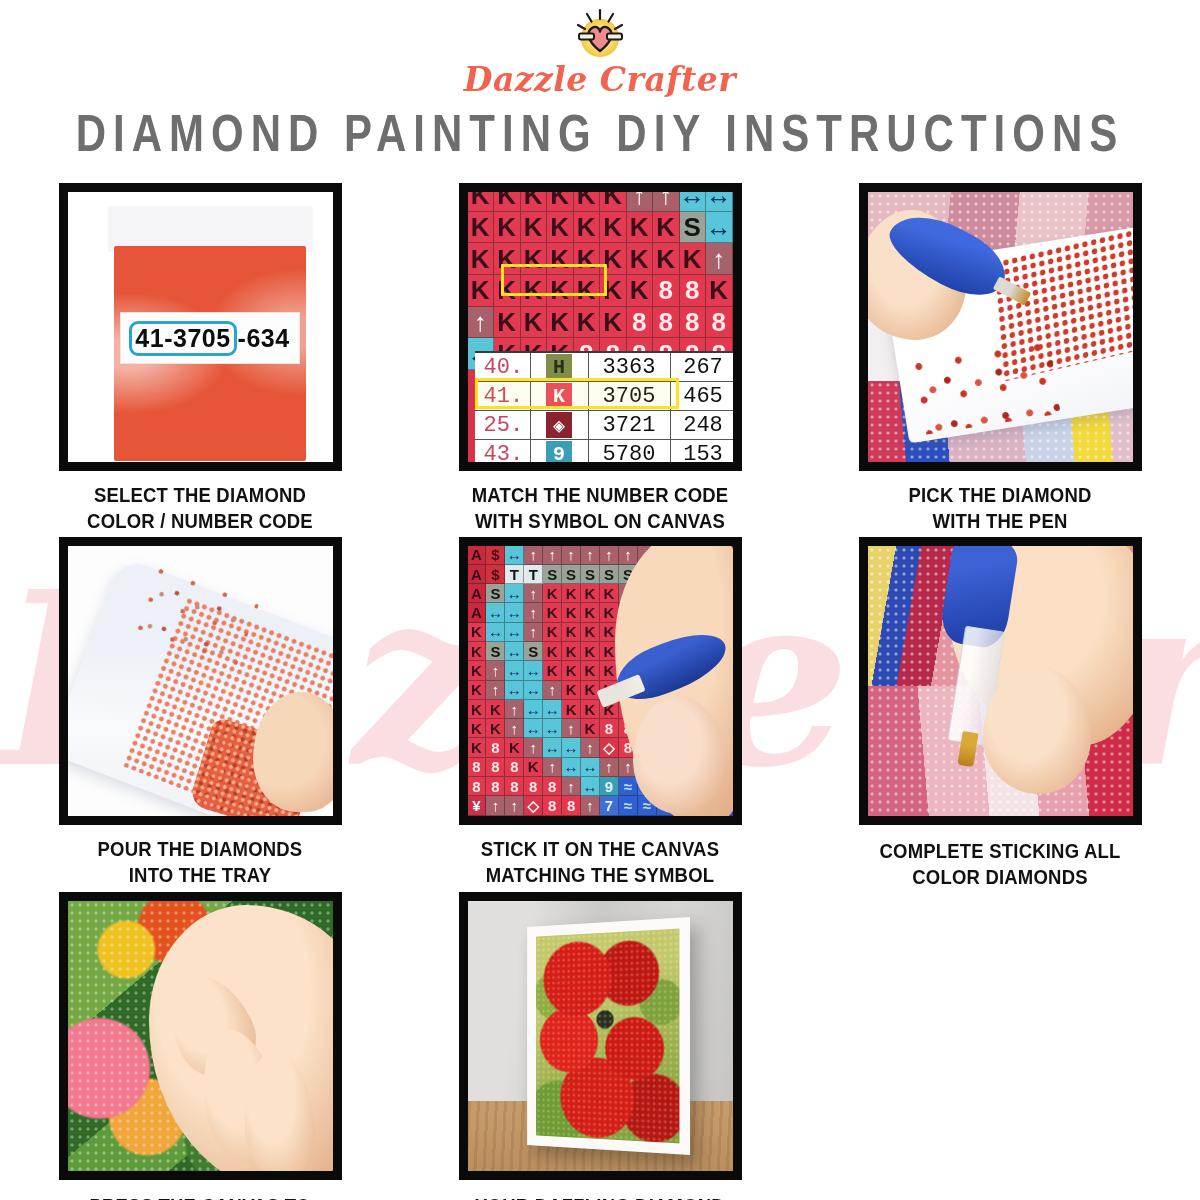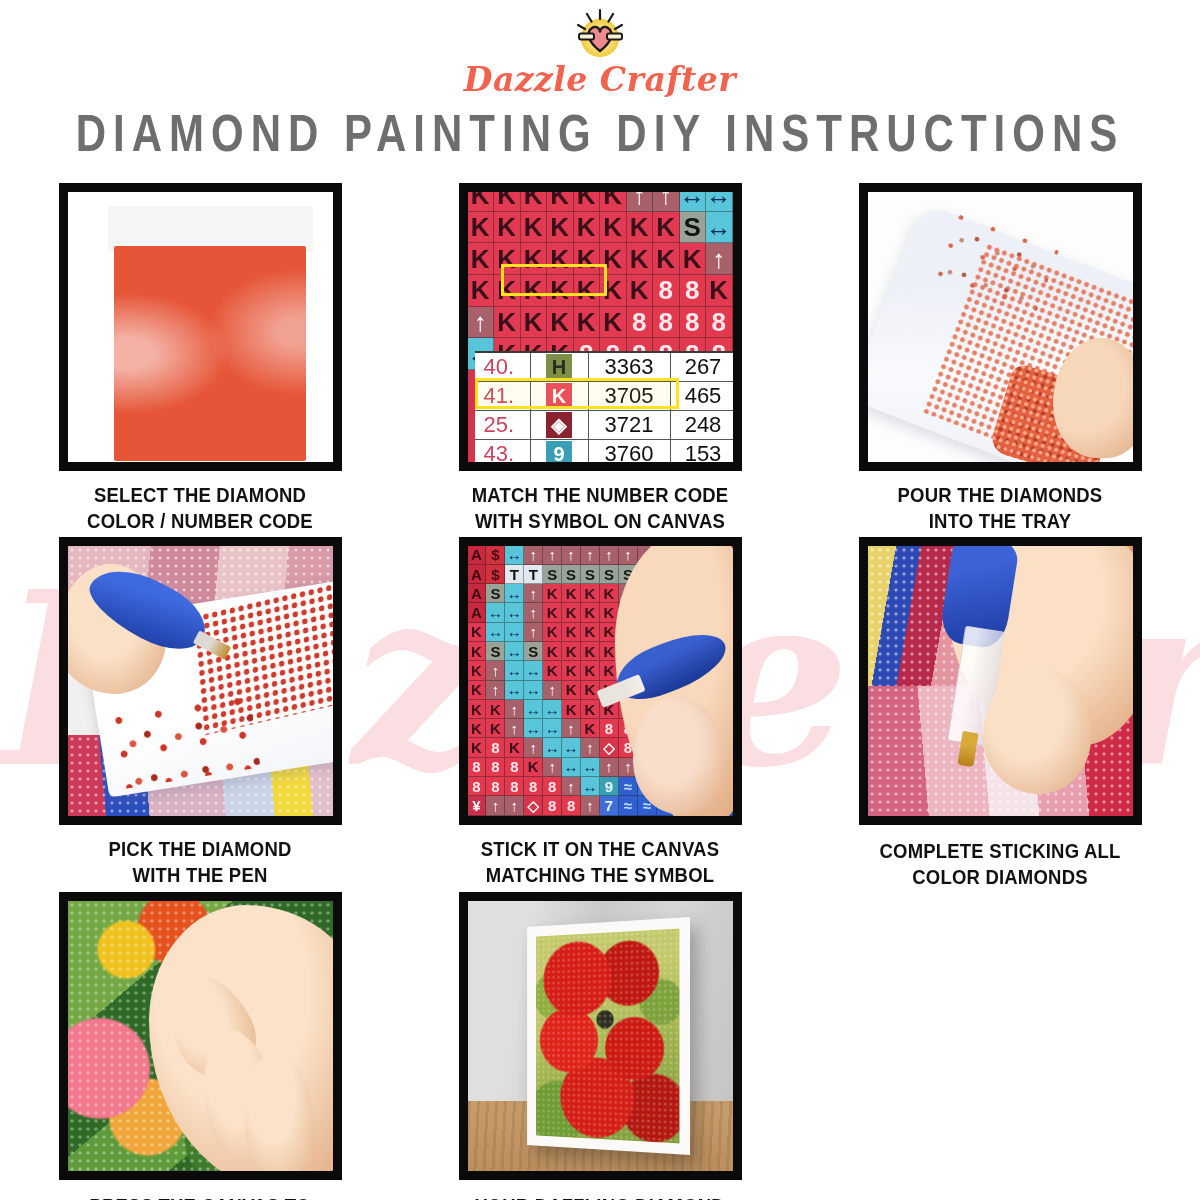--- a/index.html
+++ b/index.html
@@ -129,21 +129,21 @@
   .legend {
     position: absolute; left: 7px; top: 159px; width: 262px; height: 118px;
     background: #fff; z-index: 6;
     display: grid; grid-template-rows: repeat(4, 1fr);
     border-top: 2px solid #3a3a3a;
   }
   .lrow { display: grid; grid-template-columns: 56px 58px 82px 66px; align-items: stretch; }
   .lrow > div {
     border-right: 1.5px solid #555; border-bottom: 1.5px solid #555;
     display: flex; align-items: center; justify-content: center;
-    font-family: Liberation Sans, sans-serif; font-size: 22px; color: #111;
+    font-family: Liberation Mono, monospace; font-size: 22px; color: #111;
   }
   .lrow .lnum { color: #c7455f; font-weight: normal; justify-content: flex-start; padding-left: 9px; }
   .lrow .lsym { }
   .swatch {
     width: 26px; height: 26px; display: flex; align-items: center; justify-content: center;
     font-size: 20px; font-weight: bold;
   }
   .lhl {
     position: absolute; left: 7px; top: 186px; width: 204px; height: 31px;
     border: 3px solid #ffe21f; z-index: 8; background: rgba(255,226,31,.07);
@@ -478,20 +478,25 @@
     <div class="title">DIAMOND PAINTING  DIY INSTRUCTIONS</div>
   </div>
 
   <div class="steps">
 
     <div class="step">
       <div class="frame">
         <div class="inner bag">
           <div class="bag-body"></div>
           <div class="drills"></div>
+          <div class="label-card">
+            <span class="label-text">
+              <span class="label-hl">41-3705</span><span>-634</span>
+            </span>
+          </div>
         </div>
       </div>
       <div class="caption">SELECT THE DIAMOND
 COLOR  / NUMBER CODE</div>
     </div>
 
     <div class="step">
       <div class="frame">
         <div class="inner p2">
           <div class="cgrid p2-grid" id="p2grid">
@@ -580,46 +585,31 @@
                   <span class="swatch" style="background: rgb(139, 34, 48); color: rgb(255, 255, 255);">◈</span>
                 </div>
                 <div>3721</div>
                 <div>248</div>
               </div>
               <div class="lrow">
                 <div class="lnum">43.</div>
                 <div class="lsym">
                   <span class="swatch" style="background: rgb(58, 159, 181); color: rgb(255, 255, 255);">9</span>
                 </div>
-                <div>3760</div>
+                <div>5780</div>
                 <div>153</div>
               </div>
             </div>
           <div class="lhl"></div>
         </div>
       </div>
       <div class="caption">MATCH THE NUMBER CODE
 WITH SYMBOL ON CANVAS</div>
     </div>
 
-
-    <div class="step">
-      <div class="frame">
-        <div class="inner p4">
-          <div class="tray">
-            <div class="tray-grooves"></div>
-            <div class="tray-loose"></div>
-          </div>
-          <div class="p4-strays"></div>
-          <div class="p4-fingers"></div>
-        </div>
-      </div>
-      <div class="caption">POUR THE DIAMONDS
-INTO THE TRAY</div>
-    </div>
 
     <div class="step">
       <div class="frame">
         <div class="inner p5">
           <div class="p5-bg-top"></div>
           <div class="p5-bg-bot"></div>
           <div class="p5-tray">
             <div class="p5-rows"></div>
             <div class="p5-loose"></div>
           </div>
@@ -627,20 +617,35 @@
           <div class="p5-pen"></div>
           <div class="p5-nib"></div>
         </div>
       </div>
       <div class="caption">PICK THE DIAMOND
 WITH THE PEN</div>
     </div>
 
     <div class="step">
       <div class="frame">
+        <div class="inner p4">
+          <div class="tray">
+            <div class="tray-grooves"></div>
+            <div class="tray-loose"></div>
+          </div>
+          <div class="p4-strays"></div>
+          <div class="p4-fingers"></div>
+        </div>
+      </div>
+      <div class="caption">POUR THE DIAMONDS
+INTO THE TRAY</div>
+    </div>
+
+    <div class="step">
+      <div class="frame">
         <div class="inner p6">
           <div class="cgrid p6-grid" id="p6grid">
               <div class="cell" style="background: rgb(200, 41, 63); color: rgb(58, 11, 18);">A</div>
               <div class="cell" style="background: rgb(209, 50, 63); color: rgb(74, 13, 18);">$</div>
               <div class="cell" style="background: rgb(88, 198, 216); color: rgb(13, 43, 99);">↔</div>
               <div class="cell" style="background: rgb(168, 96, 106); color: rgb(255, 255, 255);">↑</div>
               <div class="cell" style="background: rgb(168, 96, 106); color: rgb(255, 255, 255);">↑</div>
               <div class="cell" style="background: rgb(168, 96, 106); color: rgb(255, 255, 255);">↑</div>
               <div class="cell" style="background: rgb(168, 96, 106); color: rgb(255, 255, 255);">↑</div>
               <div class="cell" style="background: rgb(168, 96, 106); color: rgb(255, 255, 255);">↑</div>

